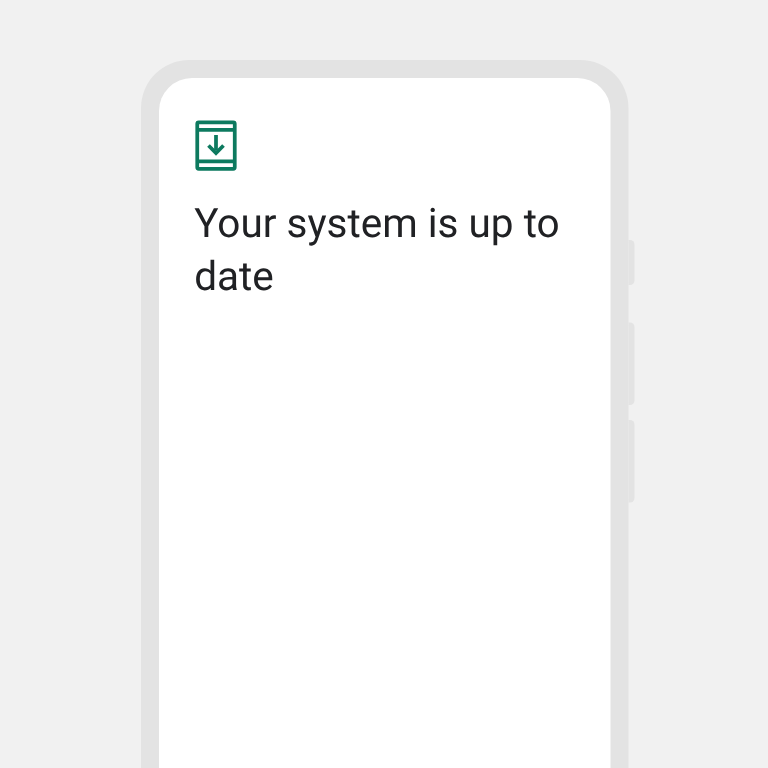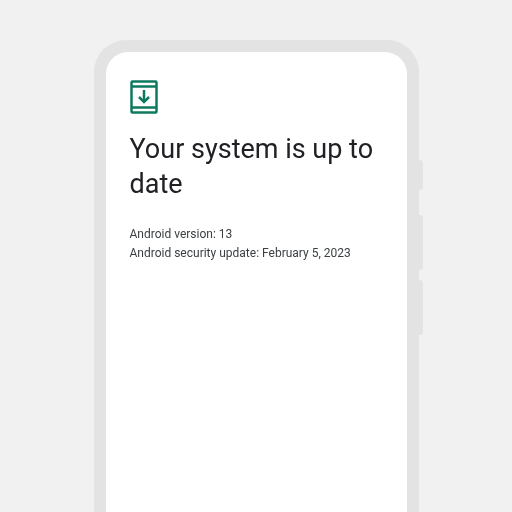--- a/index.html
+++ b/index.html
@@ -60,21 +60,21 @@
       margin-bottom: 18px;
     }
     .icon-wrap svg {
       display: block;
     }
     .title {
       font-size: 27px;
       font-weight: 400;
       color: #202124;
       line-height: 1.28;
-      margin-bottom: 24px;
+      margin-bottom: 40px;
       letter-spacing: 0;
     }
     .info-line {
       font-size: 12px;
       color: #3c4043;
       line-height: 1.6;
     }
     .info-block {
       margin-bottom: 20px;
     }
@@ -90,18 +90,14 @@
     <div class="icon-wrap">
       <svg width="28" height="34" viewBox="0 0 28 34" fill="none">
         <rect x="1.5" y="1.5" width="25" height="31" rx="1" stroke="#0d7a5f" stroke-width="2.5"></rect>
         <line x1="1.5" y1="6.5" x2="26.5" y2="6.5" stroke="#0d7a5f" stroke-width="2.5"></line>
         <line x1="1.5" y1="27.5" x2="26.5" y2="27.5" stroke="#0d7a5f" stroke-width="2.5"></line>
         <line x1="14" y1="10" x2="14" y2="20" stroke="#0d7a5f" stroke-width="2.5"></line>
         <path d="M9 17 L14 22 L19 17" stroke="#0d7a5f" stroke-width="2.5" fill="none" stroke-linejoin="miter"></path>
       </svg>
     </div>
     <h1 class="title">Your system is up to date</h1>
-    <div class="info-block">
-      <div class="info-line">Android version: 13</div>
-      <div class="info-line">Android security update: February 5, 2023</div>
-    </div>
   </div>
 </div>
 
 </body></html>

